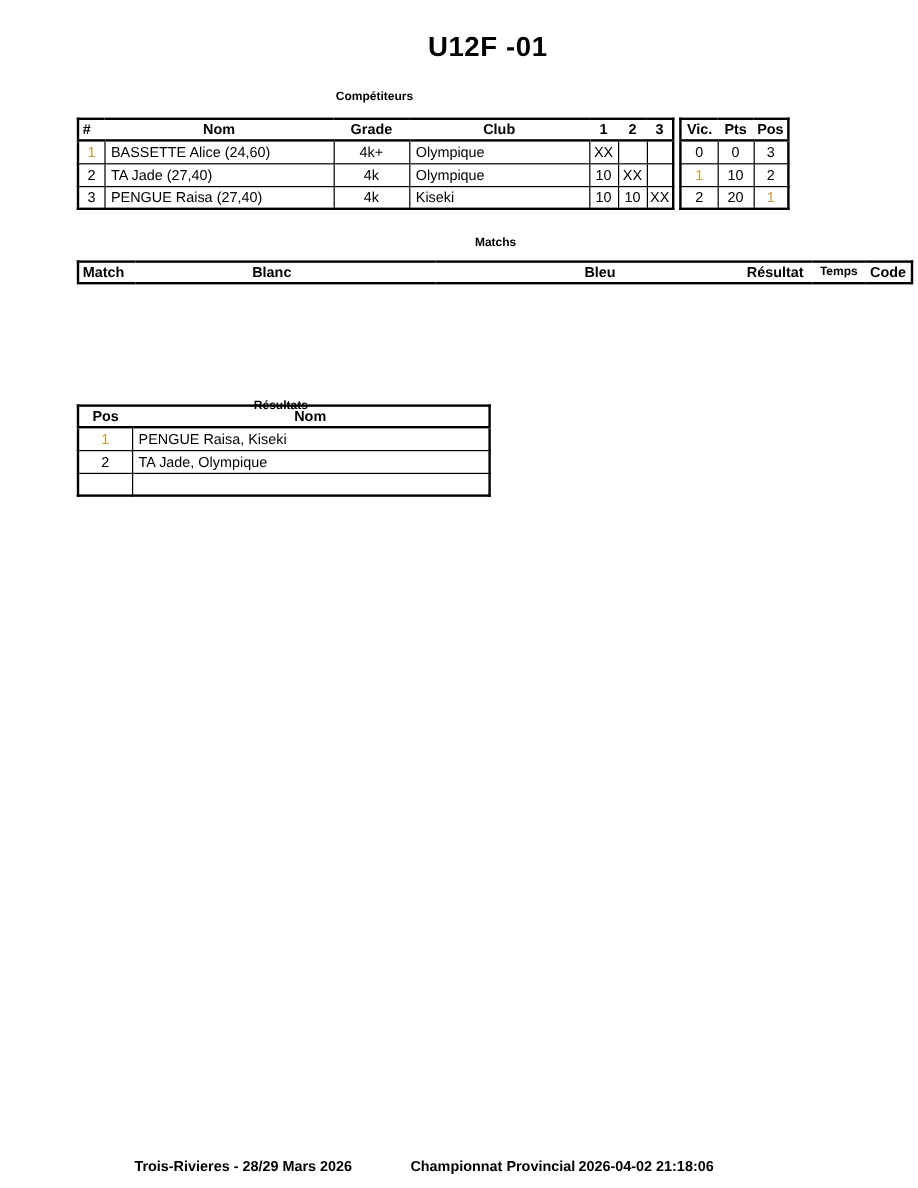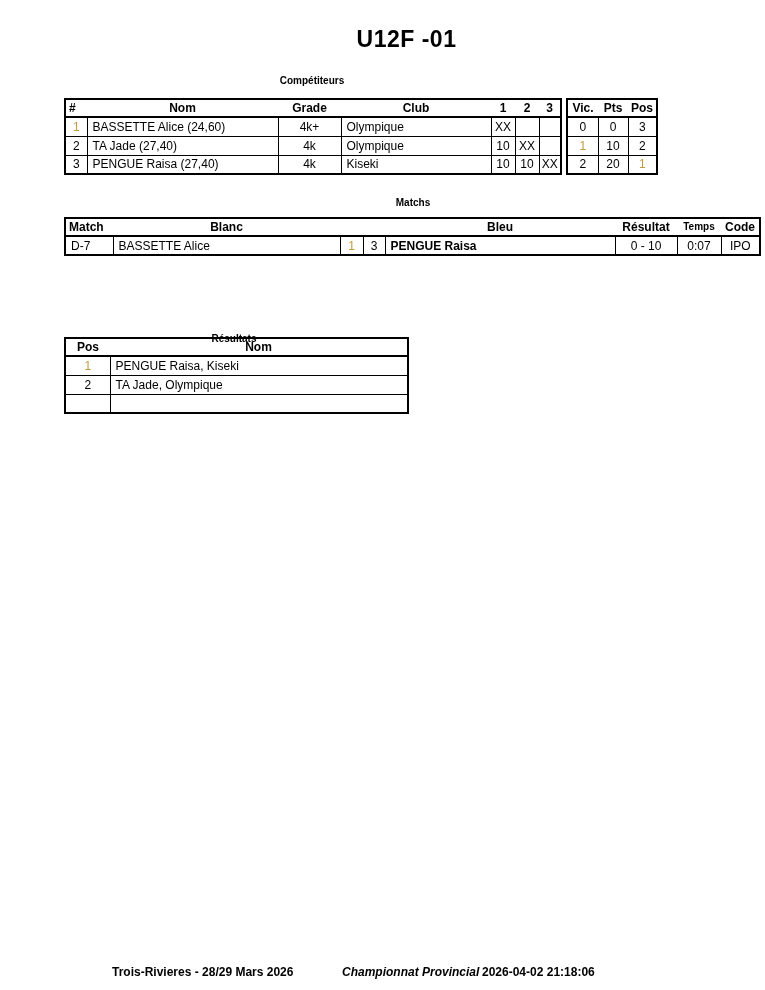--- a/index.html
+++ b/index.html
@@ -35,21 +35,21 @@
   }
   .c { text-align:center; padding-left:1px !important; padding-right:1px !important; }
   .l { text-align:left; }
   th.temps { font-size:10px; vertical-align:top; line-height:16px; }
   .bold { font-weight:bold; }
   .one { color:var(--hl-one); }
   .comp-wrap { top:98px; left:40px; display:flex; gap:4px; }
   .match-wrap { top:217px; left:40px; }
   .res-wrap { top:337px; left:40px; }
   .footer-text { top:965px; font-size:12px; font-weight:bold; white-space:nowrap; }
-  .f1 { left:88px; } .f2 { left:318px;font-style:italic; } .f3 { left:458px; }
+  .f1 { left:88px; } .f2 { left:318px; } .f3 { left:458px; }
 </style>
 </head>
 <body>
 
 <div class="abs page-title">U12F -01</div>
 
 <div class="abs section-title comp-title">Compétiteurs</div>
 
 <div class="abs comp-wrap">
   <table class="grid" style="width:496px">
@@ -150,30 +150,20 @@
         <tr>
       <th class="l">Match</th>
       <th class="c">Blanc</th>
       <th class="c"></th>
       <th class="c"></th>
       <th class="c">Bleu</th>
       <th class="c" style="padding:0 1px">Résultat</th>
       <th class="c temps">Temps</th>
       <th class="c">Code</th>
     </tr>
-    <tr>
-      <td class="l"><span>D-</span><span>7</span></td>
-      <td class="l">BASSETTE Alice</td>
-      <td class="c one">1</td>
-      <td class="c">3</td>
-      <td class="l bold">PENGUE Raisa</td>
-      <td class="c">0 - 10</td>
-      <td class="c">0:07</td>
-      <td class="c">IPO</td>
-    </tr>
   </tbody>
     </table>
 </div>
 
 <div class="abs section-title res-title">Résultats</div>
 
 <div class="abs res-wrap">
   <table class="grid" style="width:343px">
     <colgroup>
         <col style="width:45px">

